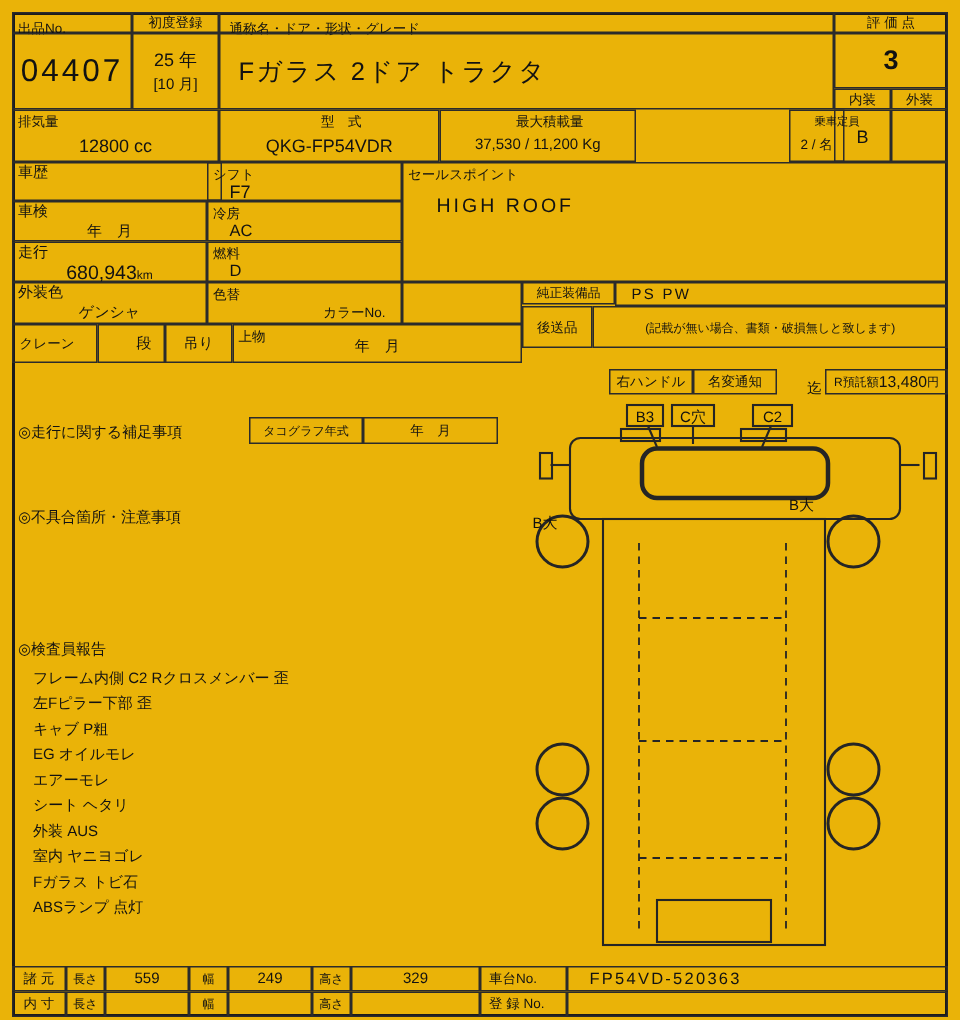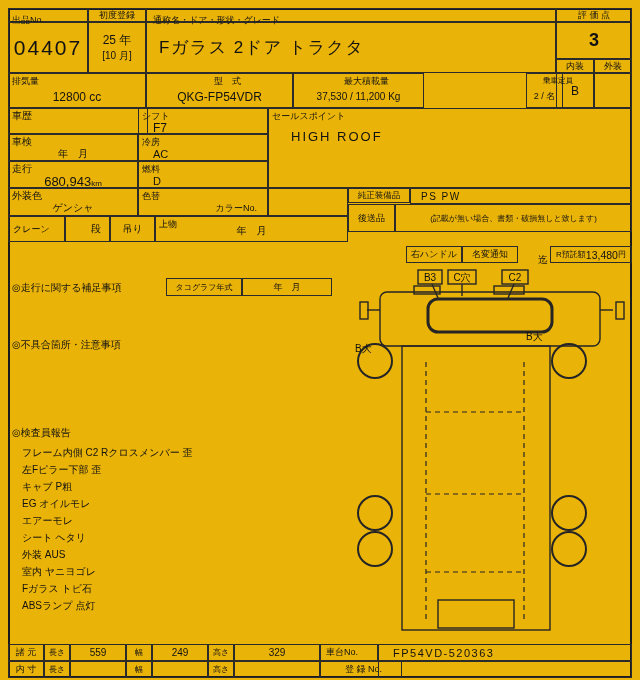--- a/index.html
+++ b/index.html
@@ -272,19 +272,19 @@
   </div>
   <div class="c" style="left:70px;top:661px;width:56px;height:17px"></div>
   <div class="c fc" style="left:126px;top:661px;width:26px;height:17px">
     <span class="f8">幅</span>
   </div>
   <div class="c" style="left:152px;top:661px;width:56px;height:17px"></div>
   <div class="c fc" style="left:208px;top:661px;width:26px;height:17px">
     <span class="f8">高さ</span>
   </div>
   <div class="c" style="left:234px;top:661px;width:86px;height:17px"></div>
-  <div class="c fc" style="left:320px;top:661px;width:82px;height:17px;justify-content:center;padding-left:5px">
+  <div class="c fc" style="left:320px;top:661px;width:58px;height:17px;justify-content:flex-start;padding-left:5px">
     <span class="f9">登 録 No.</span>
   </div>
   <div class="c fc" style="left:378px;top:661px;width:254px;height:17px;justify-content:flex-start;padding-left:14px">
     <span class="f11"></span>
   </div>
 </div>
 
 </body></html>

